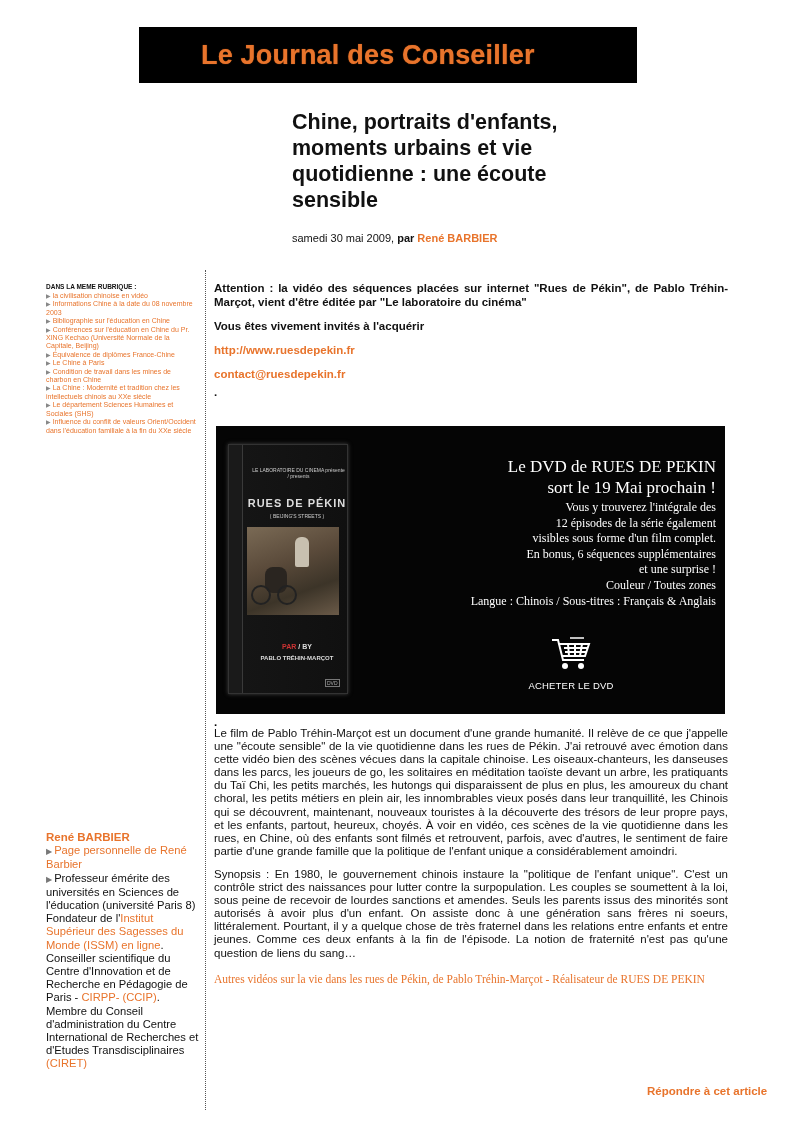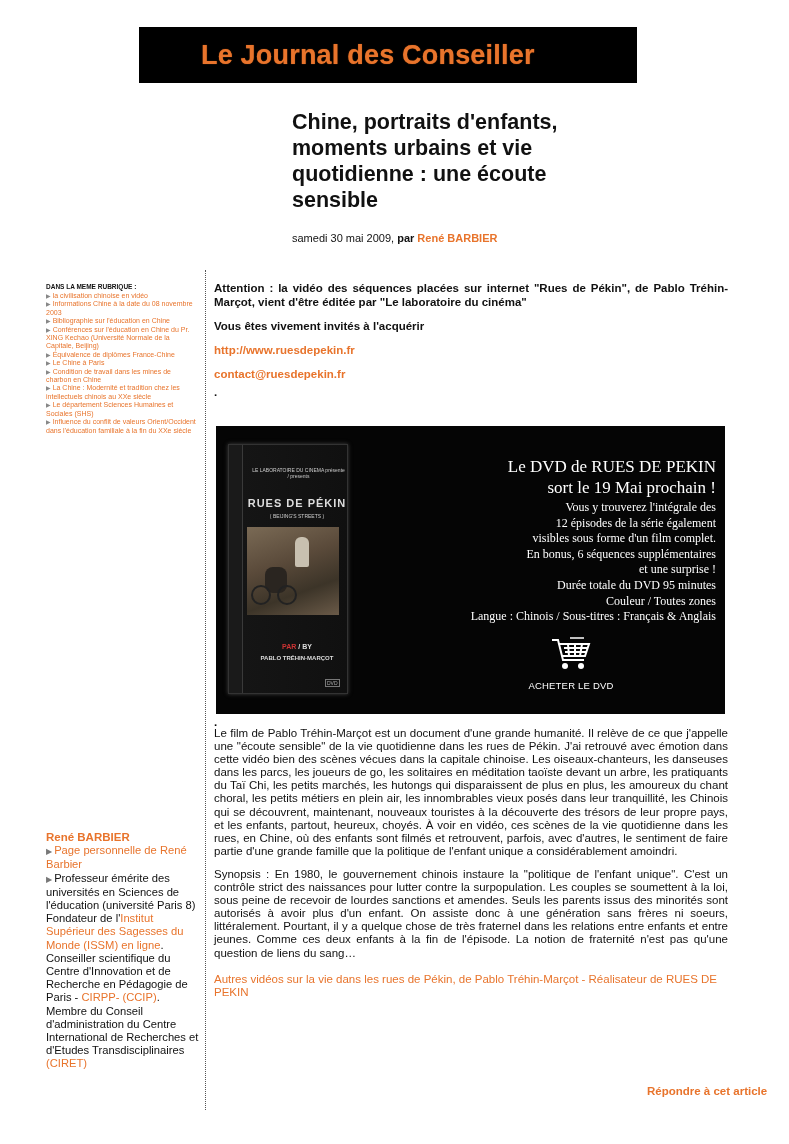--- a/index.html
+++ b/index.html
@@ -53,21 +53,21 @@
   .dvd-heading { font-size: 17px; line-height: 21px; }
   .dvd-body { font-size: 12px; line-height: 15.6px; margin-top: 2px; }
   .cart-area { position: absolute; left: 310px; top: 210px; width: 90px; text-align: center; }
   .cart-icon { width: 42px; height: 38px; margin: 0 auto; display: block; }
   .buy-label { font-family: "Liberation Sans", sans-serif; font-size: 9.5px; color: #fff; margin-top: 6px; letter-spacing: 0.2px; white-space: nowrap; }
 
   .main2 { position: absolute; left: 214px; top: 727px; width: 514px; font-size: 11.5px; color: #111; }
   .p-body { line-height: 13.1px; text-align: justify; }
   .video-link { color: #e8742c; margin-top: 11px; display: block; }
   .p-synopsis { line-height: 13.1px; text-align: justify; margin-top: 10px; }
-  .autres { color: #e8742c; margin-top: 13px; line-height: 13.1px; display: block; }
+  .autres { color: #e8742c; margin-top: 13px; line-height: 13.1px; display: block; font-family: Liberation Serif, serif; }
   .repondre { position: absolute; left: 599px; top: 1085px; font-size: 11.5px; font-weight: bold; color: #e8742c; margin-left: 48px; }
 </style>
 </head>
 <body>
 
 <div class="banner">
   <span class="banner-title">Le Journal des Conseiller</span>
 </div>
 
 <h1 class="article-title">Chine, portraits d'enfants, moments urbains et vie quotidienne : une écoute sensible</h1>
@@ -125,21 +125,20 @@
   </div>
   <div class="dvd-text">
     <div class="dvd-heading">Le DVD de RUES DE PEKIN</div>
     <div class="dvd-heading">sort le 19 Mai prochain !</div>
     <div class="dvd-body">
       <div>Vous y trouverez l'intégrale des</div>
       <div>12 épisodes de la série également</div>
       <div>visibles sous forme d'un film complet.</div>
       <div>En bonus, 6 séquences supplémentaires</div>
       <div>et une surprise !</div>
-      <div>Durée totale du DVD  95 minutes</div>
       <div>Couleur / Toutes zones</div>
       <div>Langue : Chinois / Sous-titres : Français &amp; Anglais</div>
     </div>
   </div>
   <div class="cart-area">
     <svg class="cart-icon" viewBox="0 0 42 38">
       <g fill="none" stroke="#fff" stroke-width="2">
         <path d="M2 4 L8 4 L13 24 L34 24"></path>
         <path d="M9 8 L39 8 L35 20 L12 20"></path>
         <line x1="14" y1="12" x2="37" y2="12"></line>

